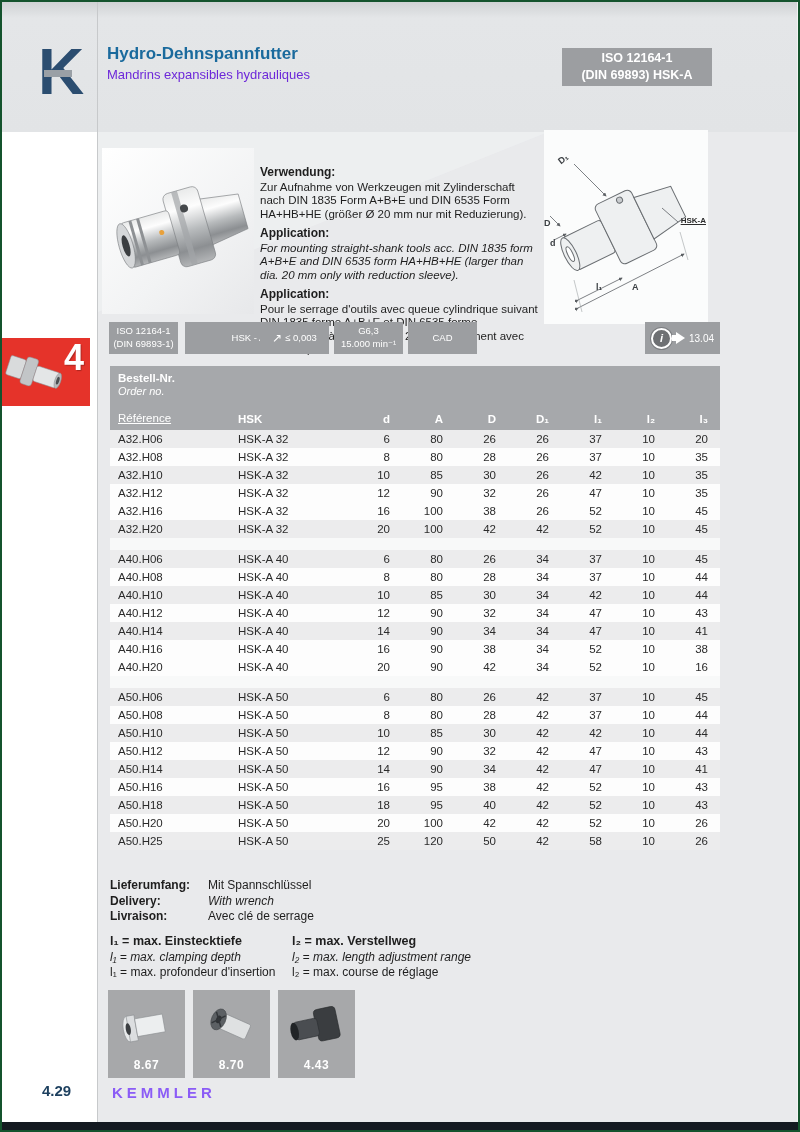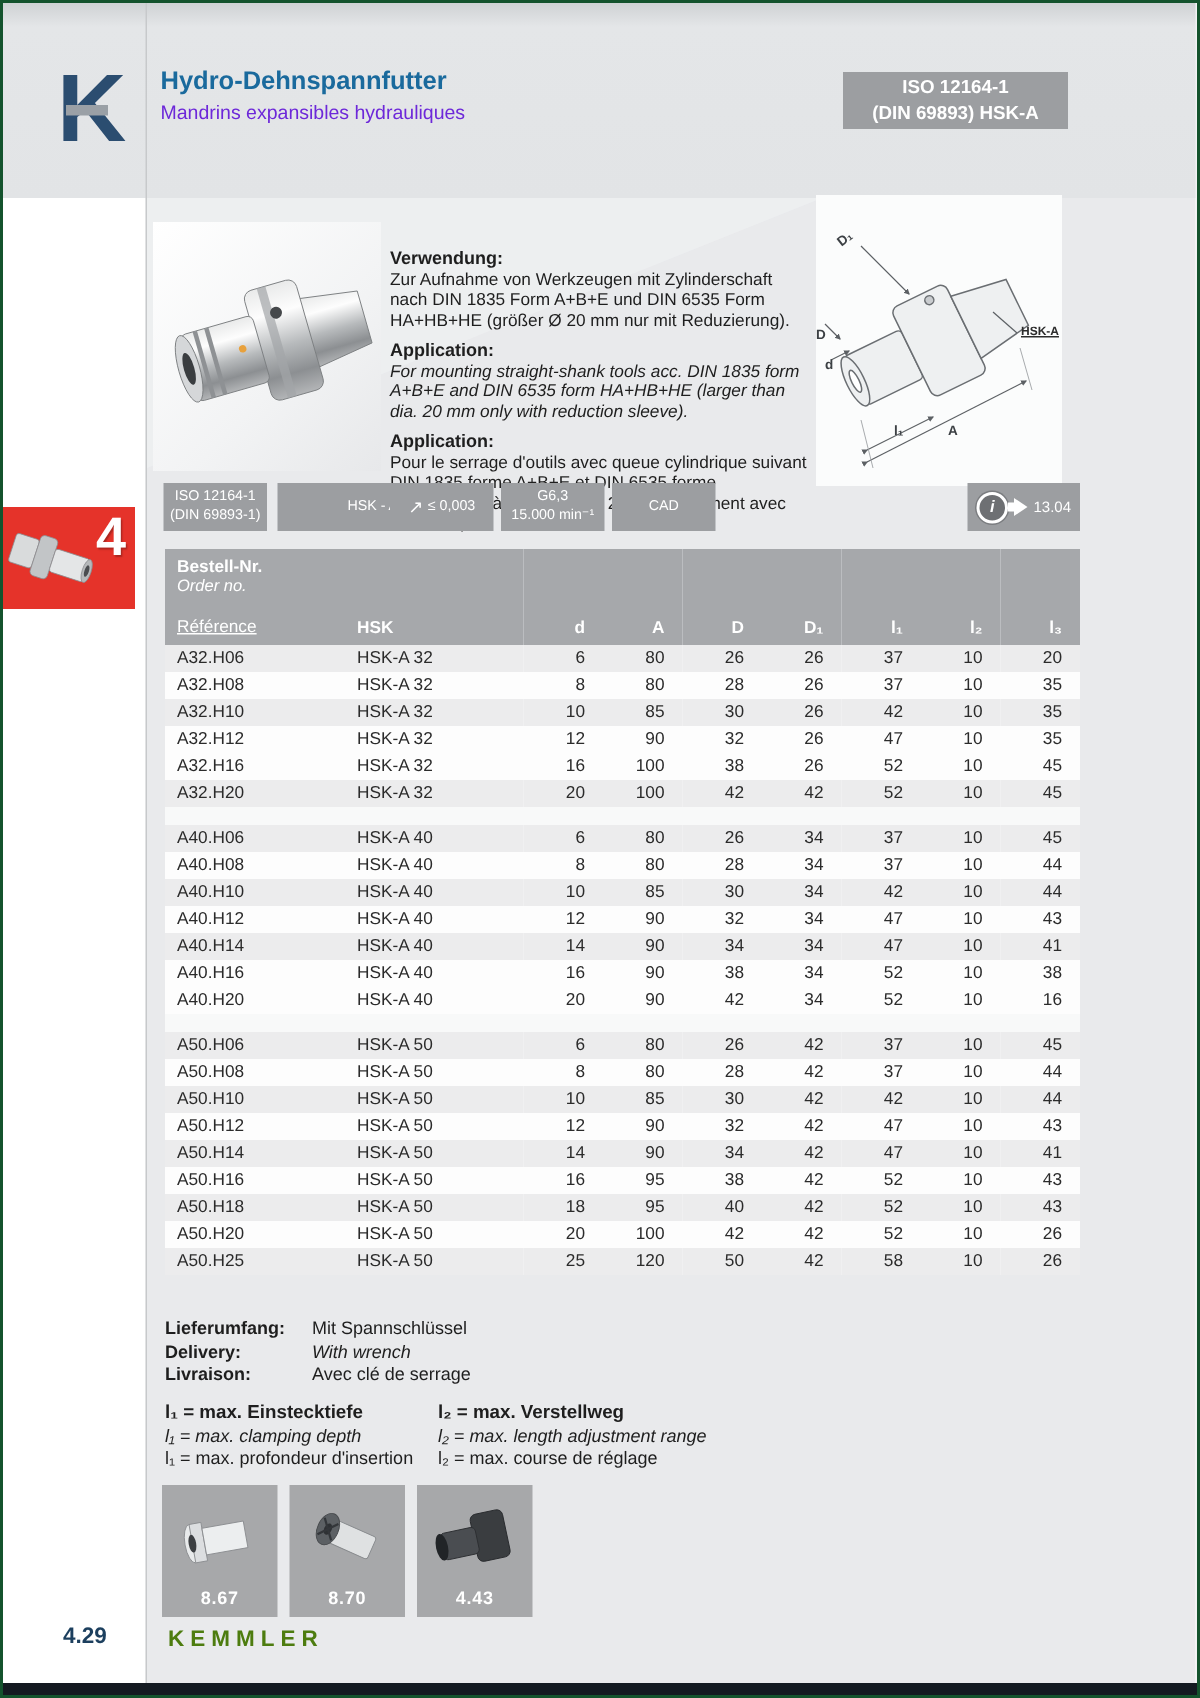--- a/index.html
+++ b/index.html
@@ -72,21 +72,21 @@
   .legend .b{font-weight:bold;font-size:12.5px;}
   .legend .i{font-style:italic;}
 
   
   .acc-box{position:absolute;top:988px;width:77px;height:88px;background:#a7a8aa;display:flex;flex-direction:column;align-items:center;justify-content:flex-end;}
   .acc-box svg{position:absolute;top:10px;left:8px;}
   .acc-ref{color:#fff;font-weight:bold;font-size:12px;margin-bottom:6px;letter-spacing:.5px;}
 
   
   .page-num{position:absolute;left:40px;top:1080px;font-size:15px;font-weight:bold;color:#1c3f5e;}
-  .brand{position:absolute;left:110px;top:1082px;font-size:15px;font-weight:800;letter-spacing:4px;color:#4d7c0f;}
+  .brand{position:absolute;left:110px;top:1082px;font-size:15px;font-weight:800;letter-spacing:4px;color:#8b5cf6;}
 </style>
 </head>
 <body>
 
 <div class="page">
   <div class="top-band"></div>
   <div class="content-bg"></div>
   <div class="diag"></div>
   <div class="left-col"></div>
   <div class="right-strip"></div>

